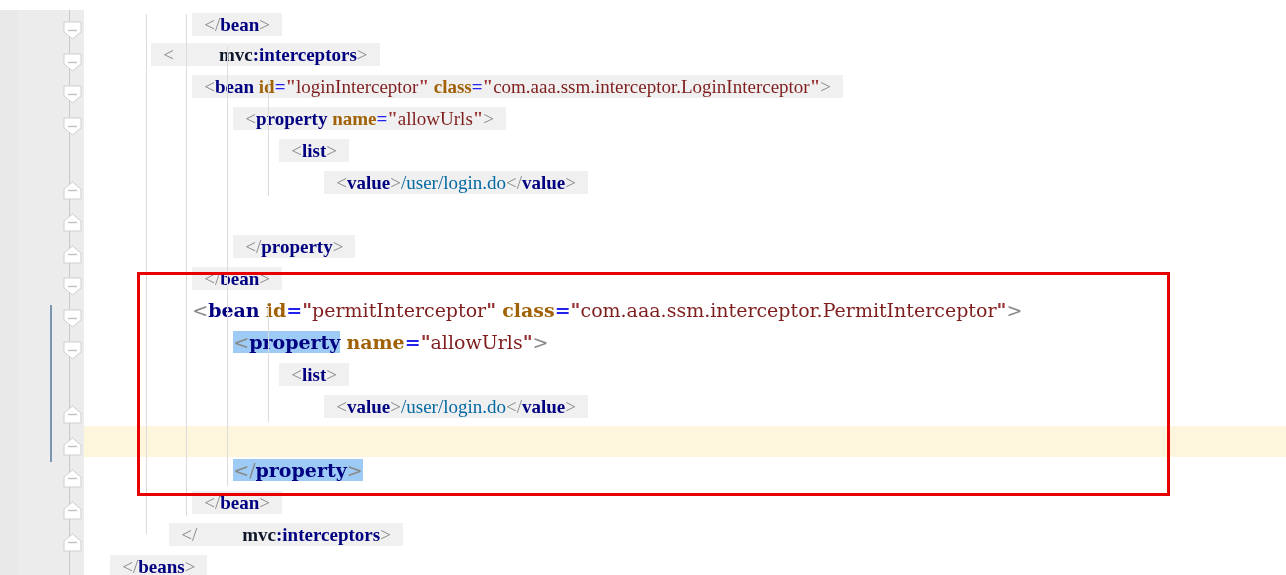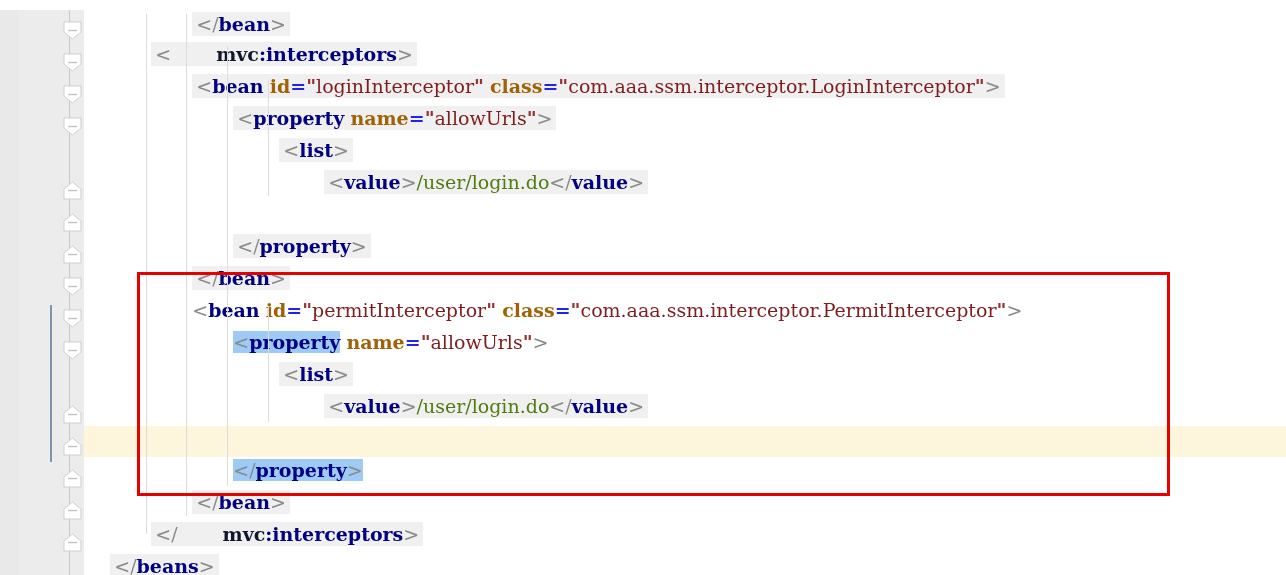--- a/index.html
+++ b/index.html
@@ -113,31 +113,32 @@
     left: 0;
     height: 31px;
     line-height: 31px;
     white-space: pre;
     font-family: "DejaVu Serif", "Liberation Serif", serif;
     font-size: 19px;
     z-index: 6;
   }
   .line .run {
     background: #f0f0f0;
-    padding: 1px 4px;
+    padding: 1px 12px;
+    font-family: Liberation Serif, serif;
   }
 
   
   .br   { color: #8a8a8a; }            
   .tag  { color: #000080; font-weight: bold; }   
   .ns   { color: #0f172a; font-weight: bold; margin-left: 45px; }   
   .attr { color: #a16207; font-weight: bold; }   
   .q    { color: #993333; font-weight: bold; }   
   .val  { color: #7f1d1d; }            
-  .txt  { color: #4d7c0f; }            
+  .txt  { color: #0369a1; }            
   .eq   { color: #2222ee; font-weight: bold; }
 
   
   .sel {
     background: #9ecbf5;
   }
 
   
   .red-box {
     position: absolute;
@@ -329,21 +330,21 @@
     </div>
 
     <div class="line" style="top:424px; left:113px;">
       <span class="sel"><span class="br">&lt;/</span><span class="tag">property</span><span class="br">&gt;</span></span>
     </div>
 
     <div class="line" style="top:456px; left:72px;">
       <span class="run"><span class="br">&lt;/</span><span class="tag">bean</span><span class="br">&gt;</span></span>
     </div>
 
-    <div class="line" style="top:488px; left:31px;">
+    <div class="line" style="top:488px; left:49px;">
       <span class="run"><span class="br">&lt;/</span><span class="ns">mvc</span><span class="tag">:interceptors</span><span class="br">&gt;</span></span>
     </div>
 
     <div class="line" style="top:520px; left:-10px;">
       <span class="run"><span class="br">&lt;/</span><span class="tag">beans</span><span class="br">&gt;</span></span>
     </div>
 
   </div>
 
   <div class="red-box"></div>

